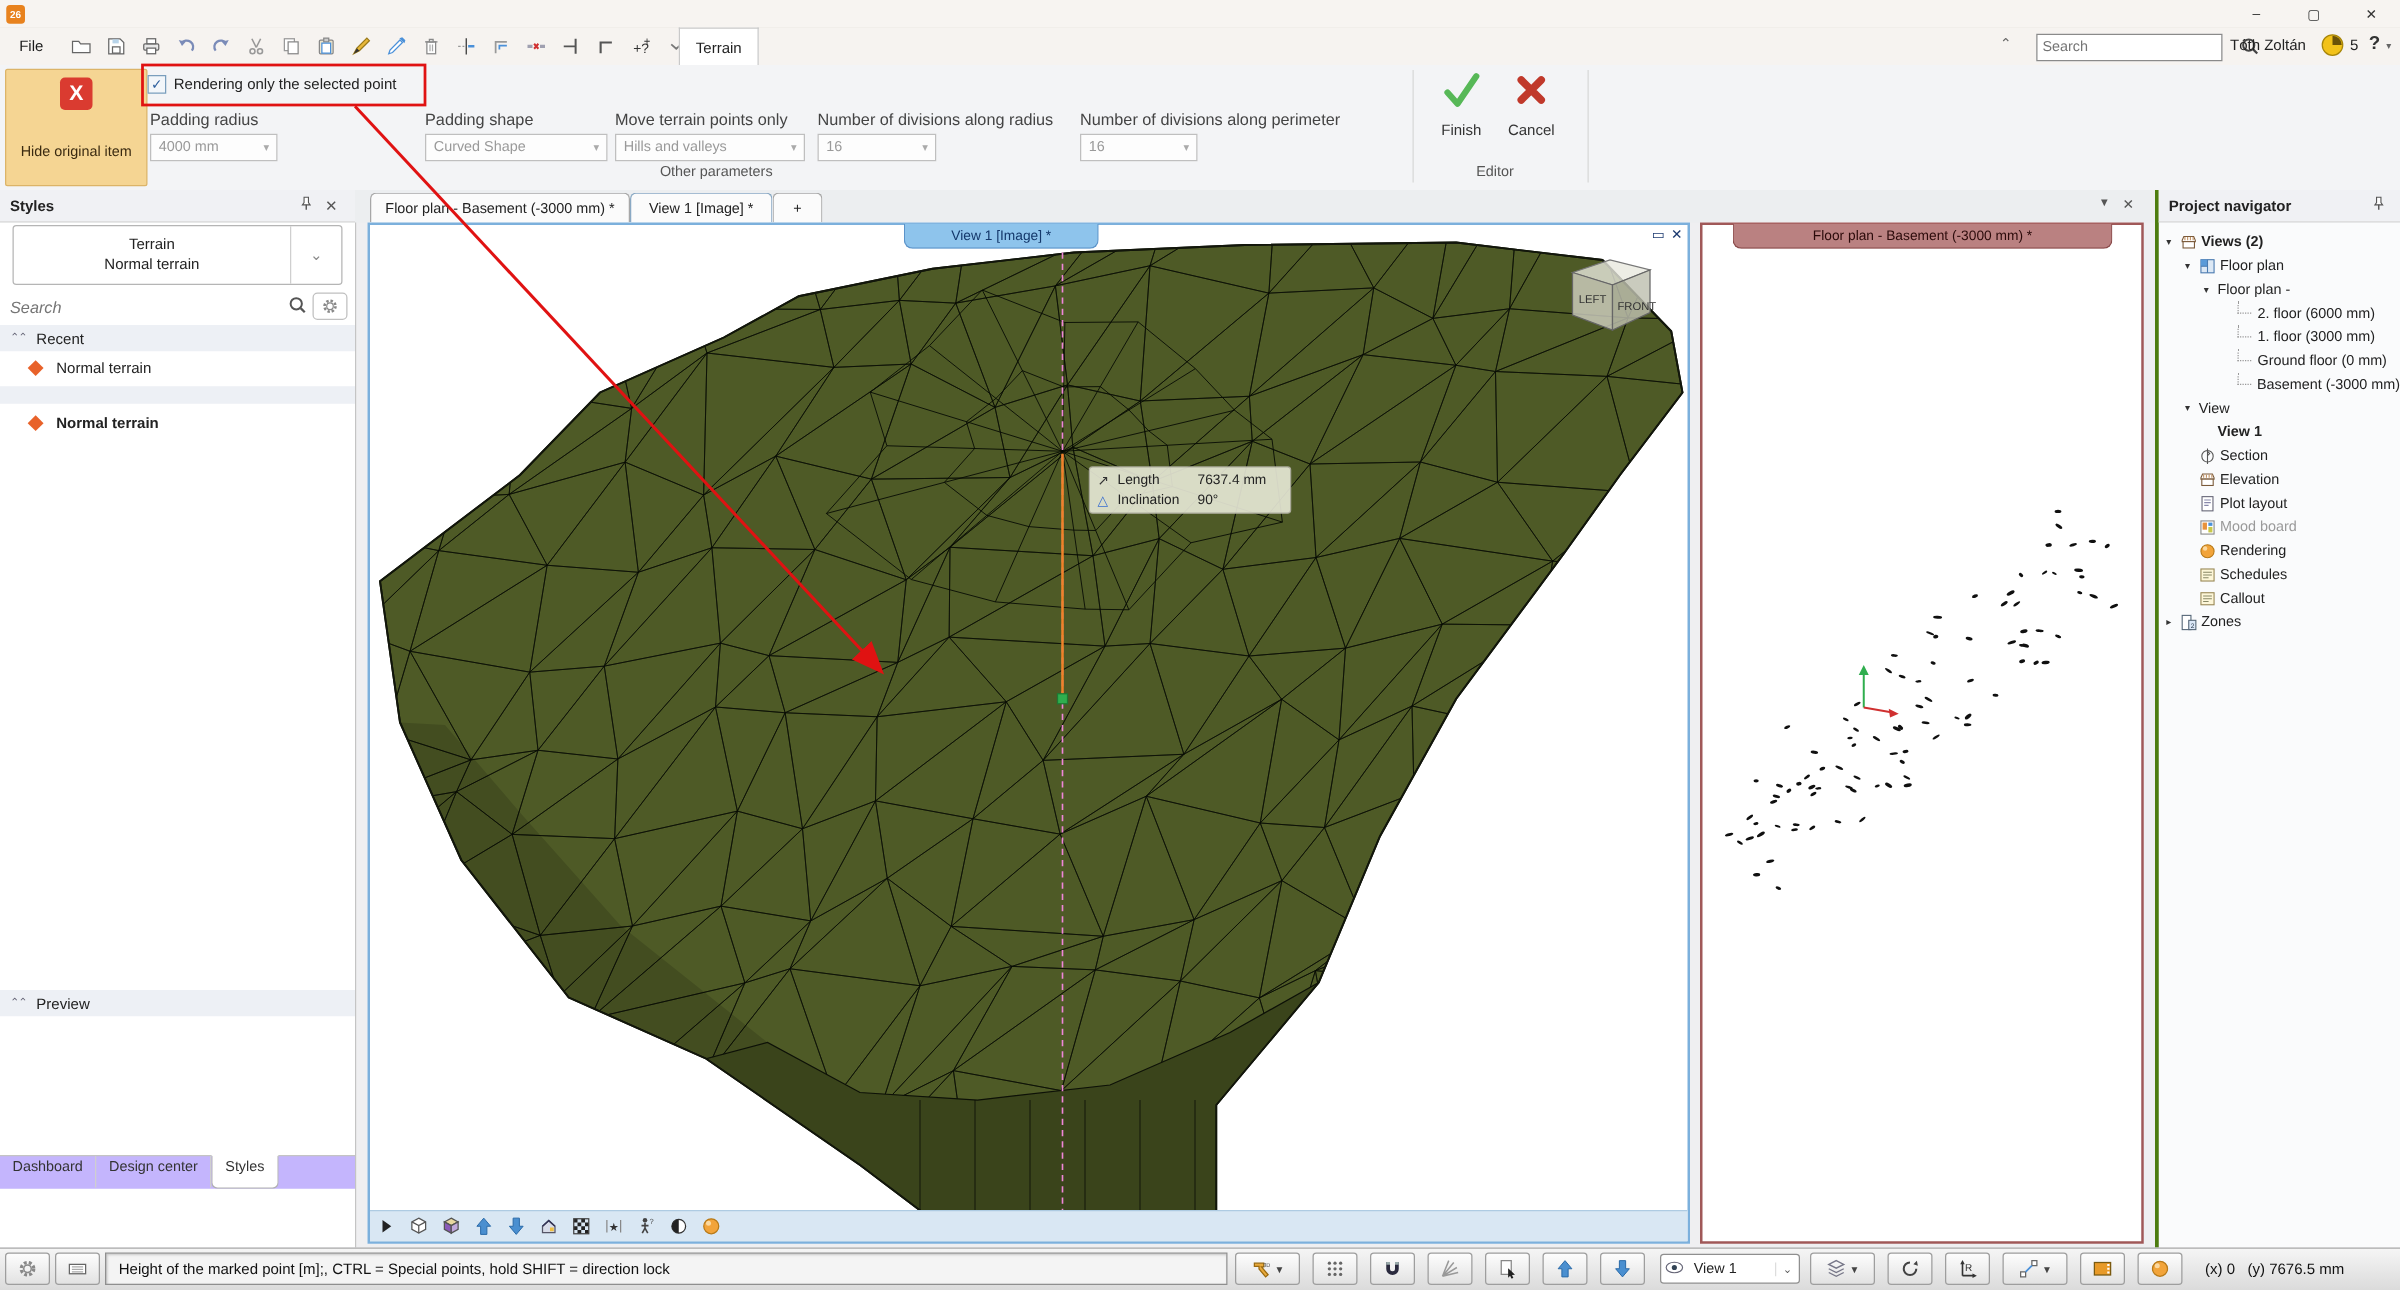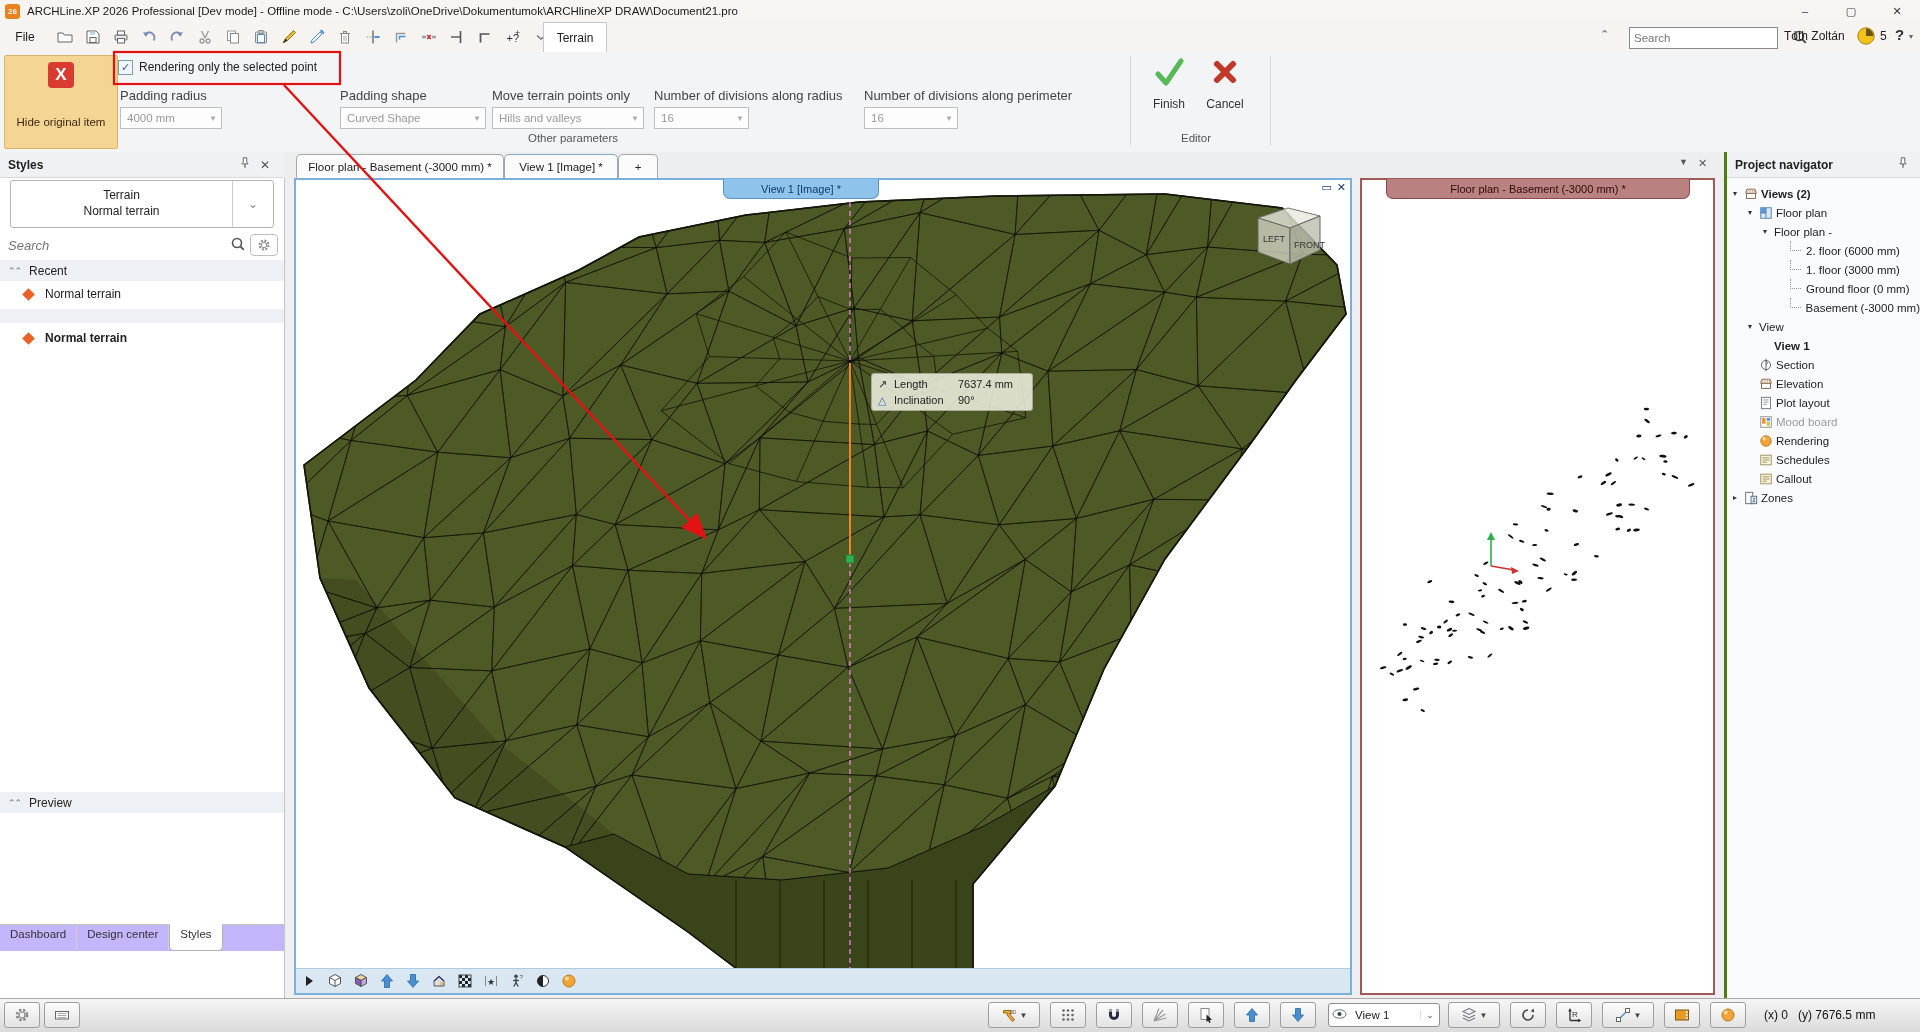--- a/index.html
+++ b/index.html
@@ -105,21 +105,20 @@
   #viewcombo .tx{flex:1;font-size:11.5px;padding-left:3px}
   #viewcombo .car{width:18px;text-align:center;color:#555;font-size:9px;border-left:1px solid #ddd}
   #sbcoords{left:1764px;top:9px;font-size:12px;color:#111;white-space:nowrap}
   #annotate{left:0;top:0;width:1920px;height:1032px;pointer-events:none;z-index:999}
 </style>
 </head>
 <body>
 
 <div id="titlebar" class="abs">
   <div id="applogo">26</div>
-  <div id="apptitle">ARCHLine.XP 2026 Professional [Dev mode] - Offline mode - C:\Users\zoli\OneDrive\Dokumentumok\ARCHlineXP DRAW\Document21.pro</div>
   <div id="winbtns">
     <div class="wbtn">–</div>
     <div class="wbtn">▢</div>
     <div class="wbtn">✕</div>
   </div>
 </div>
 
 <div id="menubar" class="abs">
   <div id="filebtn" class="abs">File</div>
   <div id="tbicons">
@@ -775,20 +774,21 @@
           <circle cx="8" cy="8" r="3" fill="#f2f2f2" stroke="#888" stroke-width="1.2"></circle>
         </svg>
       </div>
       <div class="sbtn abs" style="left: 44px; width: 36px;">
         <svg width="16" height="16" viewBox="0 0 16 16">
           <rect x="1.5" y="4.5" width="13" height="7.5" fill="#fff" stroke="#666"></rect>
           <path d="M3.5 6.5h9M3.5 8.5h9M3.5 10.5h9" stroke="#aaa"></path>
         </svg>
       </div>
     </div>
+  <div id="sbmsg" class="abs">Height of the marked point [m];, CTRL = Special points, hold SHIFT = direction lock</div>
   <div id="sbright">
       <div class="sbtn abs" style="left: 988px; width: 52px;">
         <svg width="16" height="16" viewBox="0 0 16 16">
           <path d="M2.5 3.5h7.5v3H8.2l5.3 6.3-2 1.7-5.3-6.3V6H2.5z" fill="#e8a93a" stroke="#9a6a10"></path>
           <text x="9.5" y="6.5" font-size="4.5" fill="#555">3D</text>
         </svg>
         <span class="car">▼</span>
       </div>
       <div class="sbtn abs" style="left: 1050px; width: 36px;">
         <svg width="16" height="16" viewBox="0 0 16 16">

